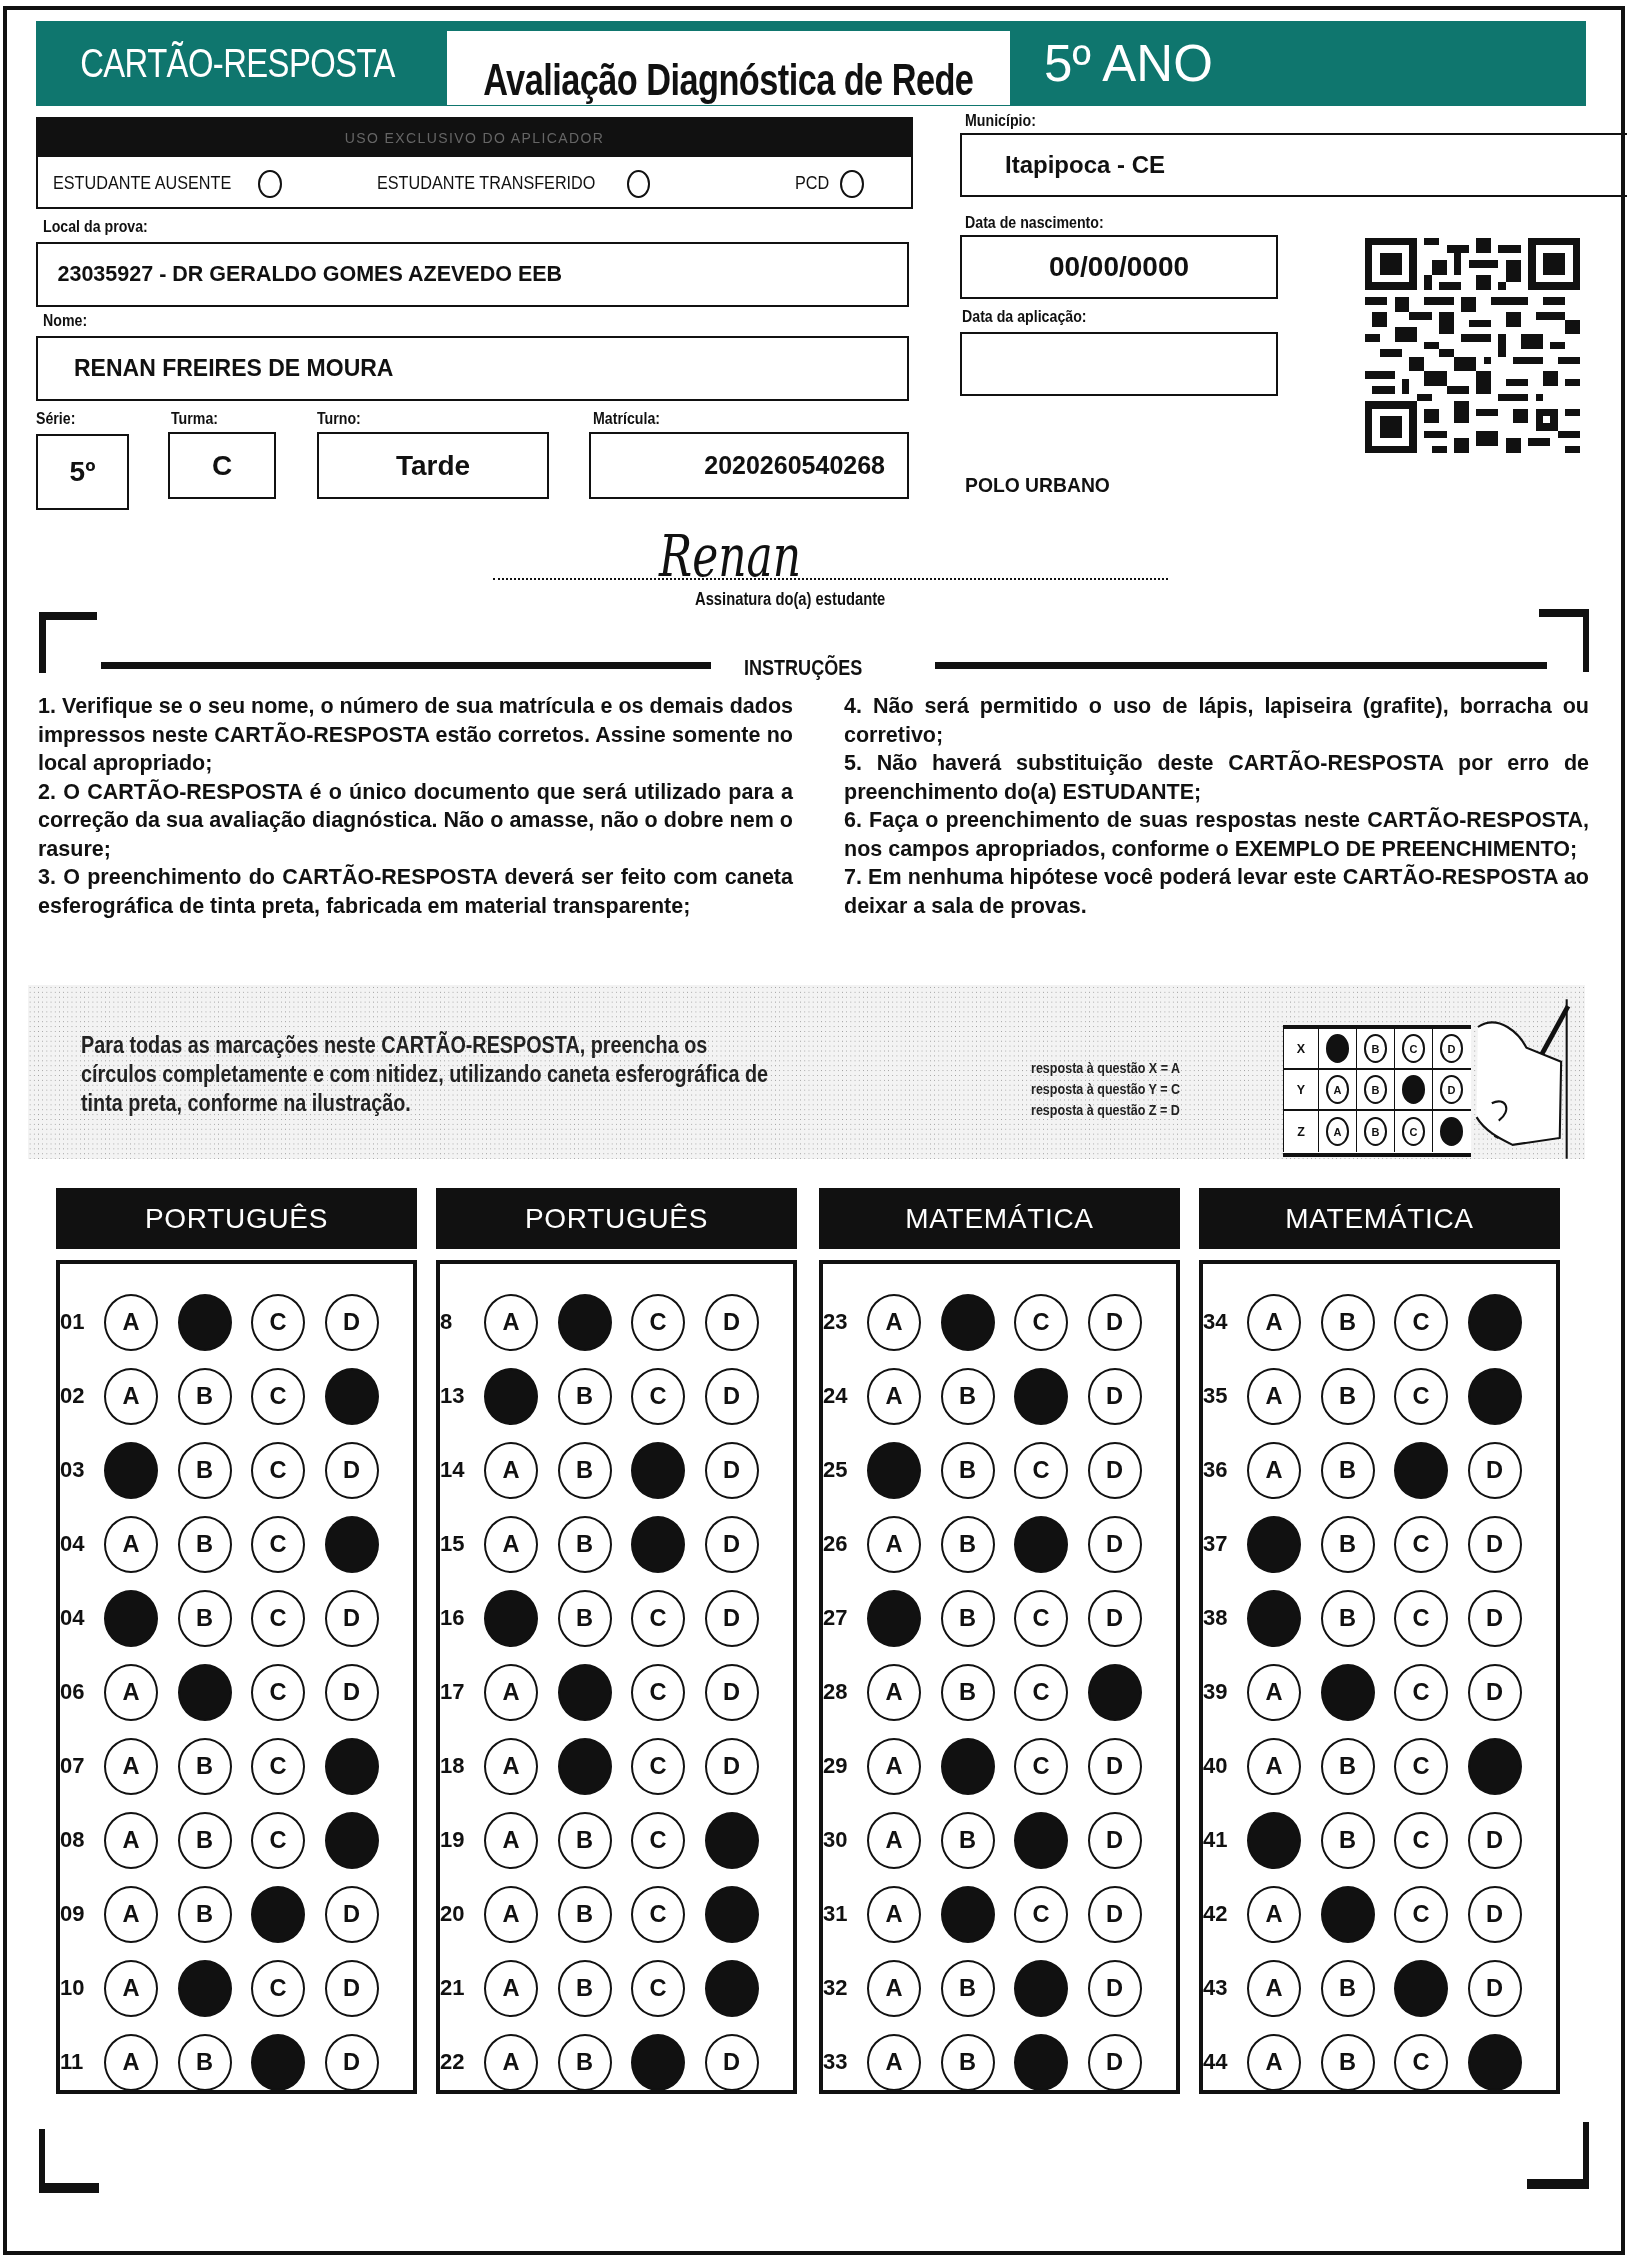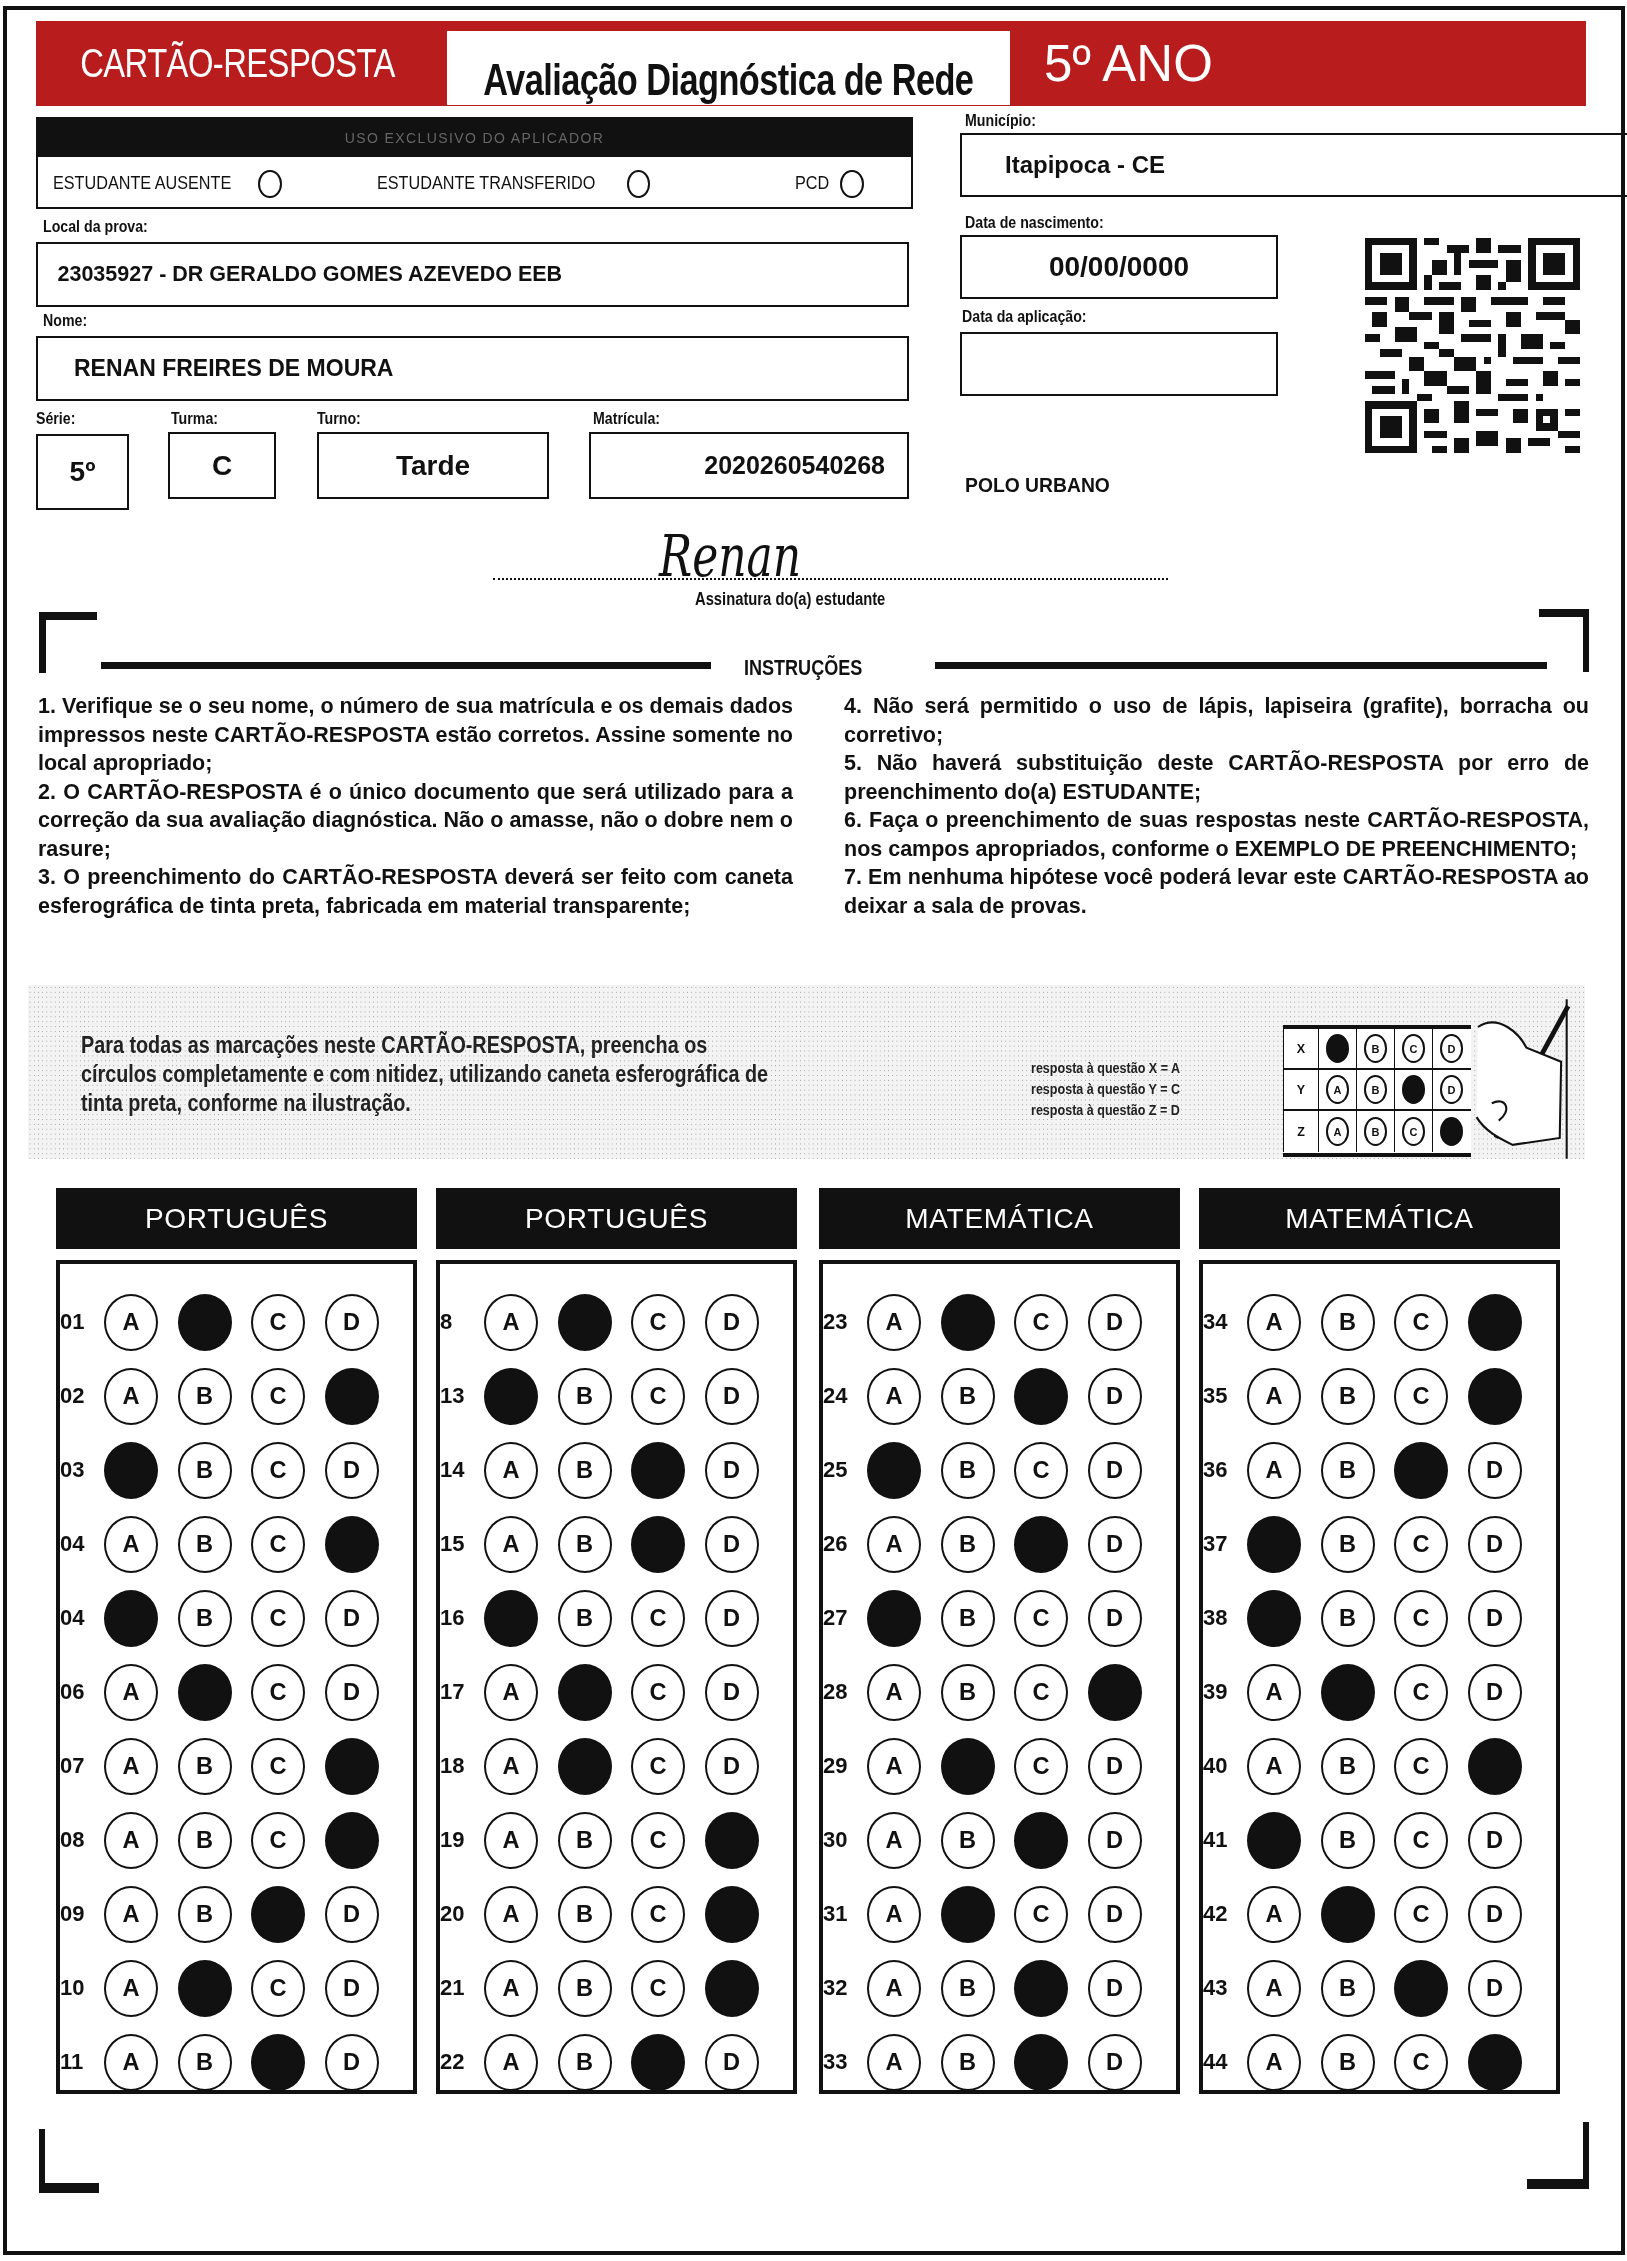--- a/index.html
+++ b/index.html
@@ -2,21 +2,21 @@
 <html style="font-size:11px"><head>
 <meta charset="utf-8">
 <style>
   * { box-sizing: border-box; margin: 0; padding: 0; }
   html, body { width: 1627px; height: 2261px; background: #ffffff; overflow: hidden; }
   body { font-family: "Liberation Sans", "DejaVu Sans", sans-serif; color: #111; position: relative; }
 
   .page { position: absolute; left: 2.8px; top: 5.6px; width: 1622px; height: 2249px; border: 4.2px solid #111; }
 
   
-  .hdr { position: absolute; left: 36px; top: 21px; width: 1550px; height: 85px; background: #b91c1c; }
+  .hdr { position: absolute; left: 36px; top: 21px; width: 1550px; height: 85px; background: #0f766e; }
   .hdr-left { position: absolute; left: 0; top: 0; width: 403px; height: 85px; color: #fff;
     font-size: 40px; display: flex; align-items: center; justify-content: center; letter-spacing: -0.7px; transform: scaleX(0.82); transform-origin: center; }
   .hdr-mid { position: absolute; left: 411px; top: 9.7px; width: 563px; height: 74px; background: #fff;
     display: flex; align-items: flex-end; justify-content: center; }
   .hdr-mid span { font-size: 44px; font-weight: bold; transform: scaleX(0.78); display: inline-block; white-space: nowrap; letter-spacing: -0.7px; }
   .hdr-right { position: absolute; left: 1008px; top: 0; height: 85px; color: #fff; font-size: 51px;
     display: flex; align-items: center; }
 
   
   .apl { position: absolute; left: 36px; top: 117px; width: 877px; height: 92px; border: 2.8px solid #111; }

